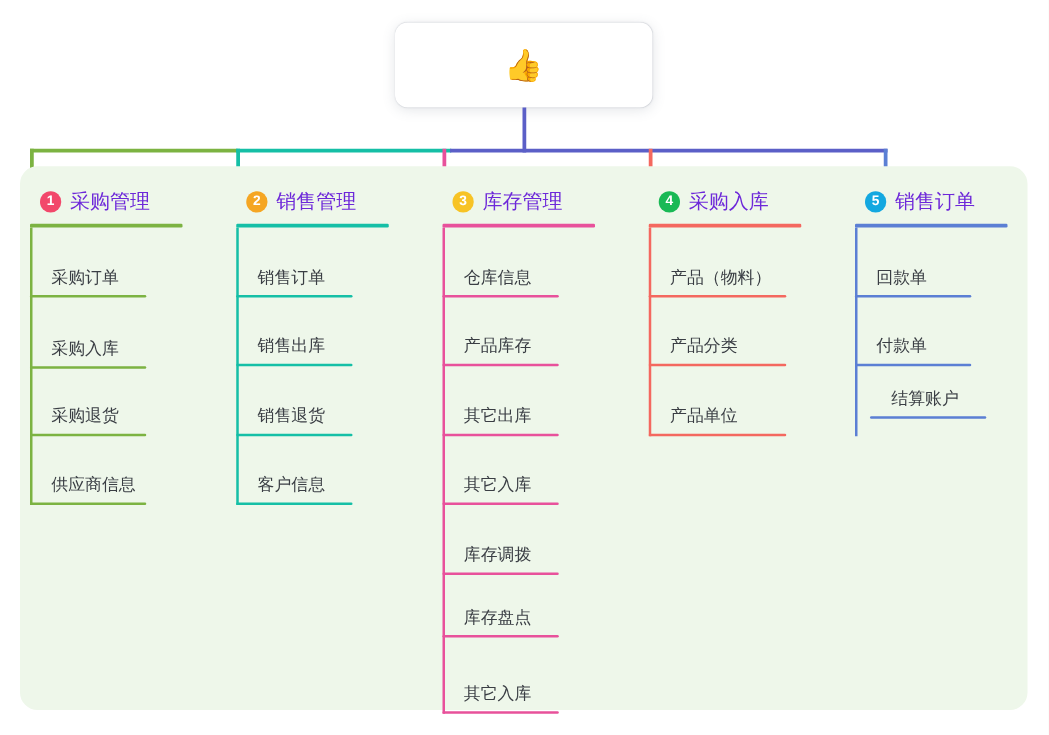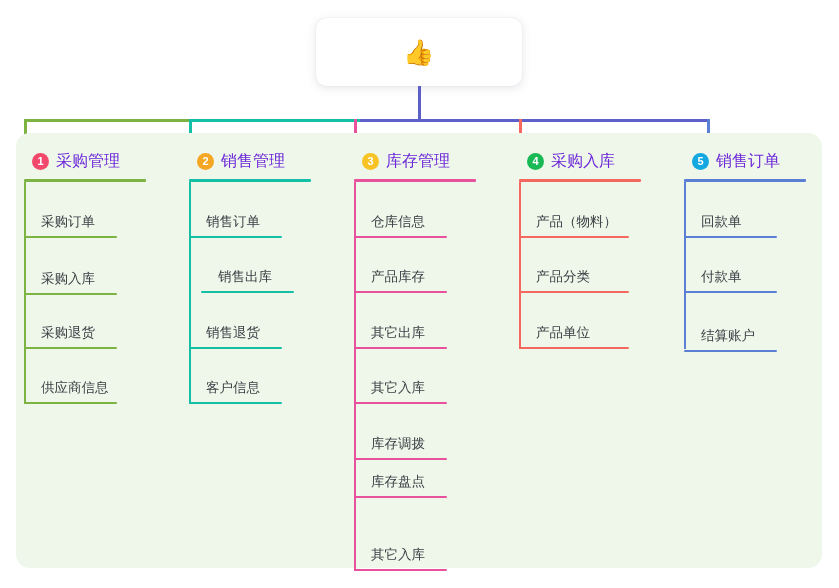--- a/index.html
+++ b/index.html
@@ -141,21 +141,21 @@
         <div class="col-head">
           <span class="badge" style="background: rgb(245, 166, 35);">2</span>
           <span class="col-title">销售管理</span>
         </div>
         <div class="head-rule" style="width: 122px; background: rgb(21, 191, 166);"></div>
         <div class="spine" style="background: rgb(21, 191, 166); height: 222px; left: 0px;"></div>
         <div class="leaf" style="top: 39px; left: 0px; height: 55.5px; width: 93px;">
           <span class="leaf-label">销售订单</span>
           <div class="leaf-rule" style="width: 93px; background: rgb(21, 191, 166);"></div>
         </div>
-        <div class="leaf" style="top: 94.5px; left: 0px; height: 55.5px; width: 93px; margin-left: 12px;">
+        <div class="leaf" style="top: 94.5px; left: 0px; height: 55.5px; width: 93px;">
           <span class="leaf-label">销售出库</span>
           <div class="leaf-rule" style="width: 93px; background: rgb(21, 191, 166);"></div>
         </div>
         <div class="leaf" style="top: 150px; left: 0px; height: 55.5px; width: 93px;">
           <span class="leaf-label">销售退货</span>
           <div class="leaf-rule" style="width: 93px; background: rgb(21, 191, 166);"></div>
         </div>
         <div class="leaf" style="top: 205.5px; left: 0px; height: 55.5px; width: 93px;">
           <span class="leaf-label">客户信息</span>
           <div class="leaf-rule" style="width: 93px; background: rgb(21, 191, 166);"></div>
@@ -181,21 +181,21 @@
           <div class="leaf-rule" style="width: 93px; background: rgb(232, 81, 155);"></div>
         </div>
         <div class="leaf" style="top: 205.5px; left: 0px; height: 55.5px; width: 93px;">
           <span class="leaf-label">其它入库</span>
           <div class="leaf-rule" style="width: 93px; background: rgb(232, 81, 155);"></div>
         </div>
         <div class="leaf" style="top: 261px; left: 0px; height: 55.5px; width: 93px;">
           <span class="leaf-label">库存调拨</span>
           <div class="leaf-rule" style="width: 93px; background: rgb(232, 81, 155);"></div>
         </div>
-        <div class="leaf" style="top: 308px; left: 0px; height: 47px; width: 93px;">
+        <div class="leaf" style="top: 320px; left: 0px; height: 47px; width: 93px;">
           <span class="leaf-label">库存盘点</span>
           <div class="leaf-rule" style="width: 93px; background: rgb(232, 81, 155);"></div>
         </div>
         <div class="leaf" style="top: 372px; left: 0px; height: 55.5px; width: 93px;">
           <span class="leaf-label">其它入库</span>
           <div class="leaf-rule" style="width: 93px; background: rgb(232, 81, 155);"></div>
         </div>
       </div>
       <div class="col" style="left: 519px; width: 150px;">
         <div class="col-head">
@@ -225,20 +225,20 @@
         <div class="head-rule" style="width: 122px; background: rgb(91, 127, 212);"></div>
         <div class="spine" style="background: rgb(91, 127, 212); height: 166.5px; left: 0px;"></div>
         <div class="leaf" style="top: 39px; left: 0px; height: 55.5px; width: 93px;">
           <span class="leaf-label">回款单</span>
           <div class="leaf-rule" style="width: 93px; background: rgb(91, 127, 212);"></div>
         </div>
         <div class="leaf" style="top: 94.5px; left: 0px; height: 55.5px; width: 93px;">
           <span class="leaf-label">付款单</span>
           <div class="leaf-rule" style="width: 93px; background: rgb(91, 127, 212);"></div>
         </div>
-        <div class="leaf" style="top: 150px; left: 0px; height: 59px; width: 93px; padding-left: 29px;">
+        <div class="leaf" style="top: 150px; left: 12px; height: 42px; width: 93px; padding-left: 29px;">
           <span class="leaf-label">结算账户</span>
           <div class="leaf-rule" style="width: 93px; background: rgb(91, 127, 212);"></div>
         </div>
       </div>
     </div>
 
 </div>
 
 </body></html>

